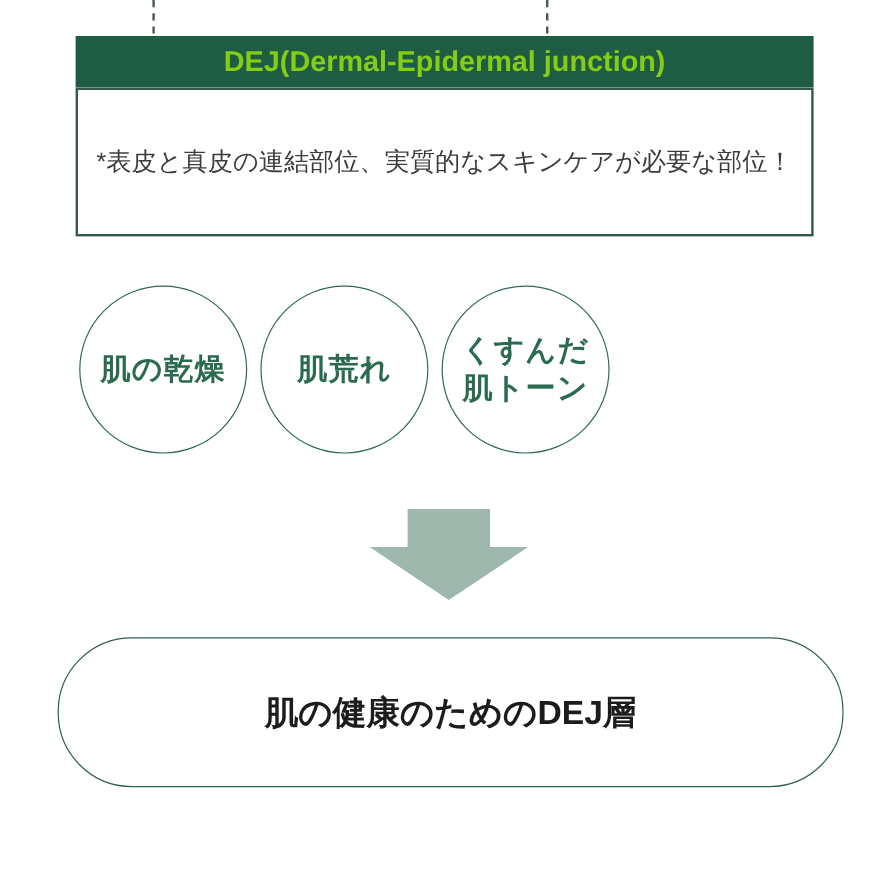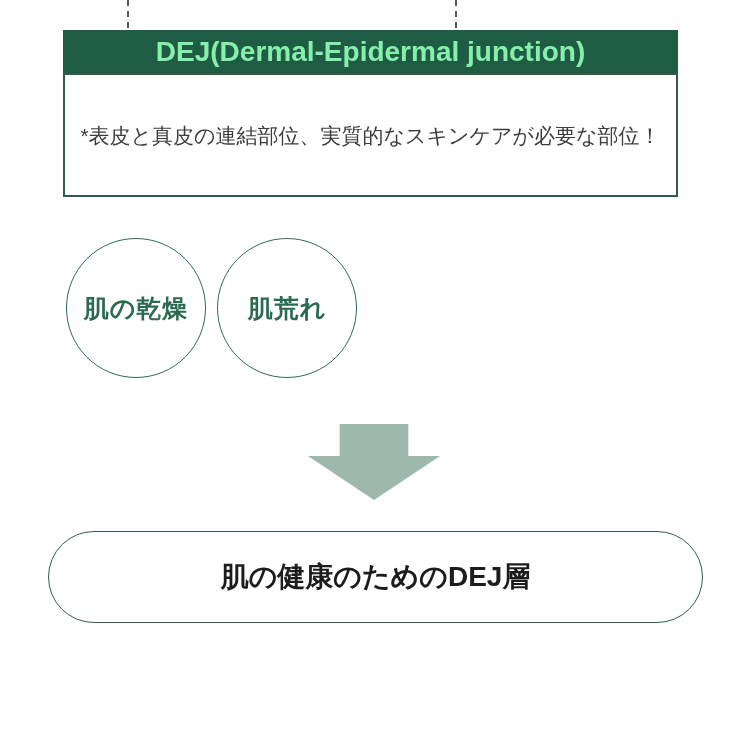--- a/index.html
+++ b/index.html
@@ -32,22 +32,22 @@
     left: 63px;
     top: 30px;
     width: 615px;
     height: 43px;
     background: #1f5c44;
     display: flex;
     align-items: center;
     justify-content: center;
   }
   .header-bar span {
-    color: #86efac;
-    font-size: 28px;
+    color: #84cc16;
+    font-size: 24px;
     font-weight: bold;
     letter-spacing: 0px;
   }
 
   
   .info-box {
     position: absolute;
     left: 63px;
     top: 73px;
     width: 615px;
@@ -107,21 +107,21 @@
     background: #9fb8ae;
     clip-path: polygon(24% 0, 76% 0, 76% 42%, 100% 42%, 50% 100%, 0 42%, 24% 42%);
   }
 
   
   .pill {
     position: absolute;
     left: 48px;
     top: 531px;
     width: 655px;
-    height: 92px;
+    height: 125px;
     box-sizing: border-box;
     border: 1.5px solid #2f5e51;
     border-radius: 62px;
     background: #ffffff;
     display: flex;
     flex-direction: column;
     align-items: center;
     justify-content: center;
     text-align: center;
   }
@@ -149,20 +149,24 @@
     <div class="line">*表皮と真皮の連結部位、実質的なスキンケアが必要な部位！</div>
   </div>
 
   <div class="circles">
     <div class="circle">
       <span class="label">肌の乾燥</span>
     </div>
     <div class="circle">
       <span class="label">肌荒れ</span>
     </div>
+    <div class="circle">
+      <span class="label">くすんだ
+肌トーン</span>
+    </div>
   </div>
 
   <div class="arrow"></div>
 
   <div class="pill">
     <div class="line">肌の健康のためのDEJ層</div>
   </div>
 
 </div>
 

